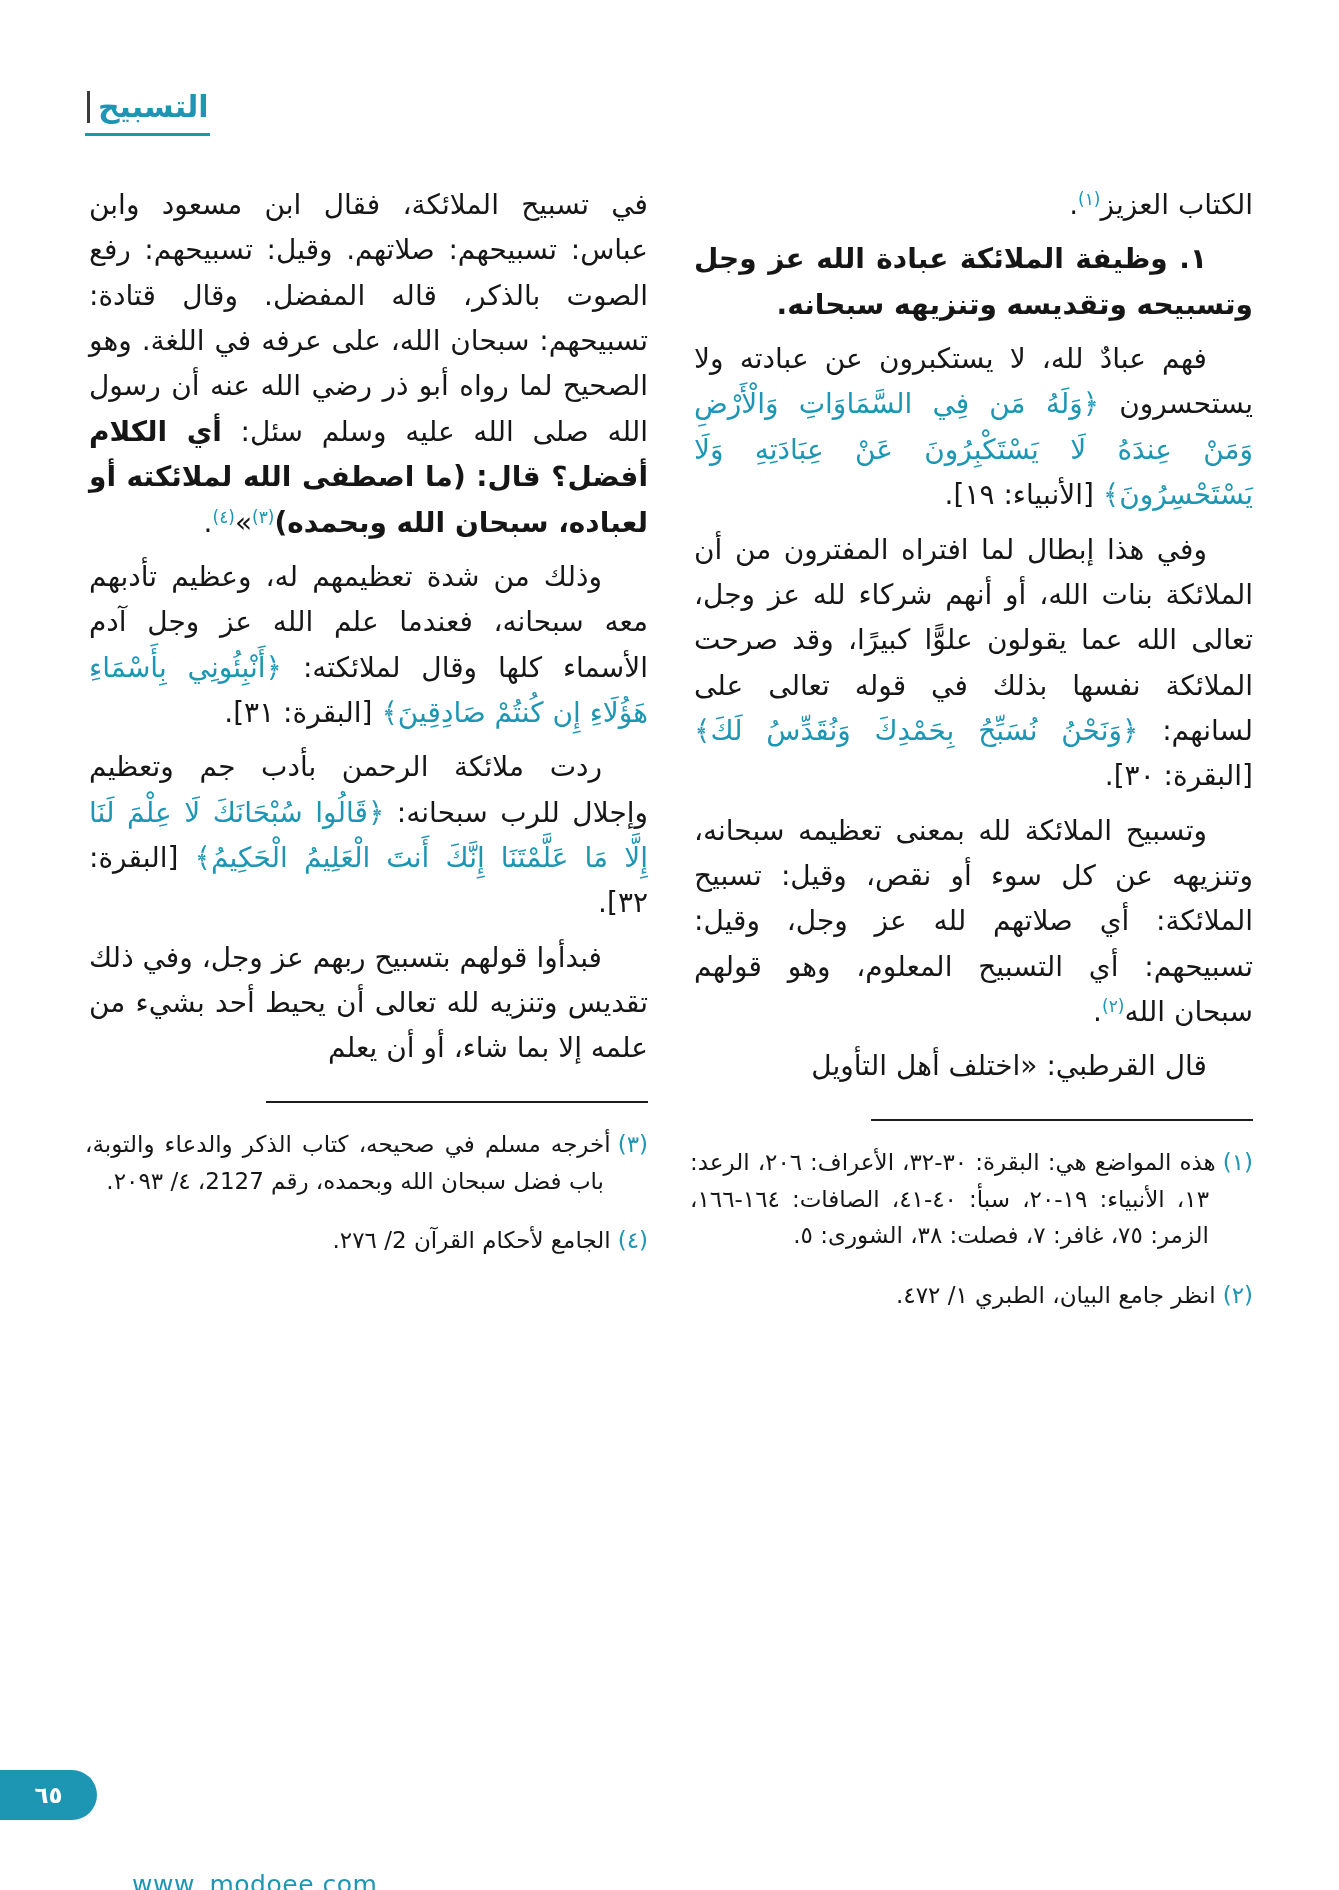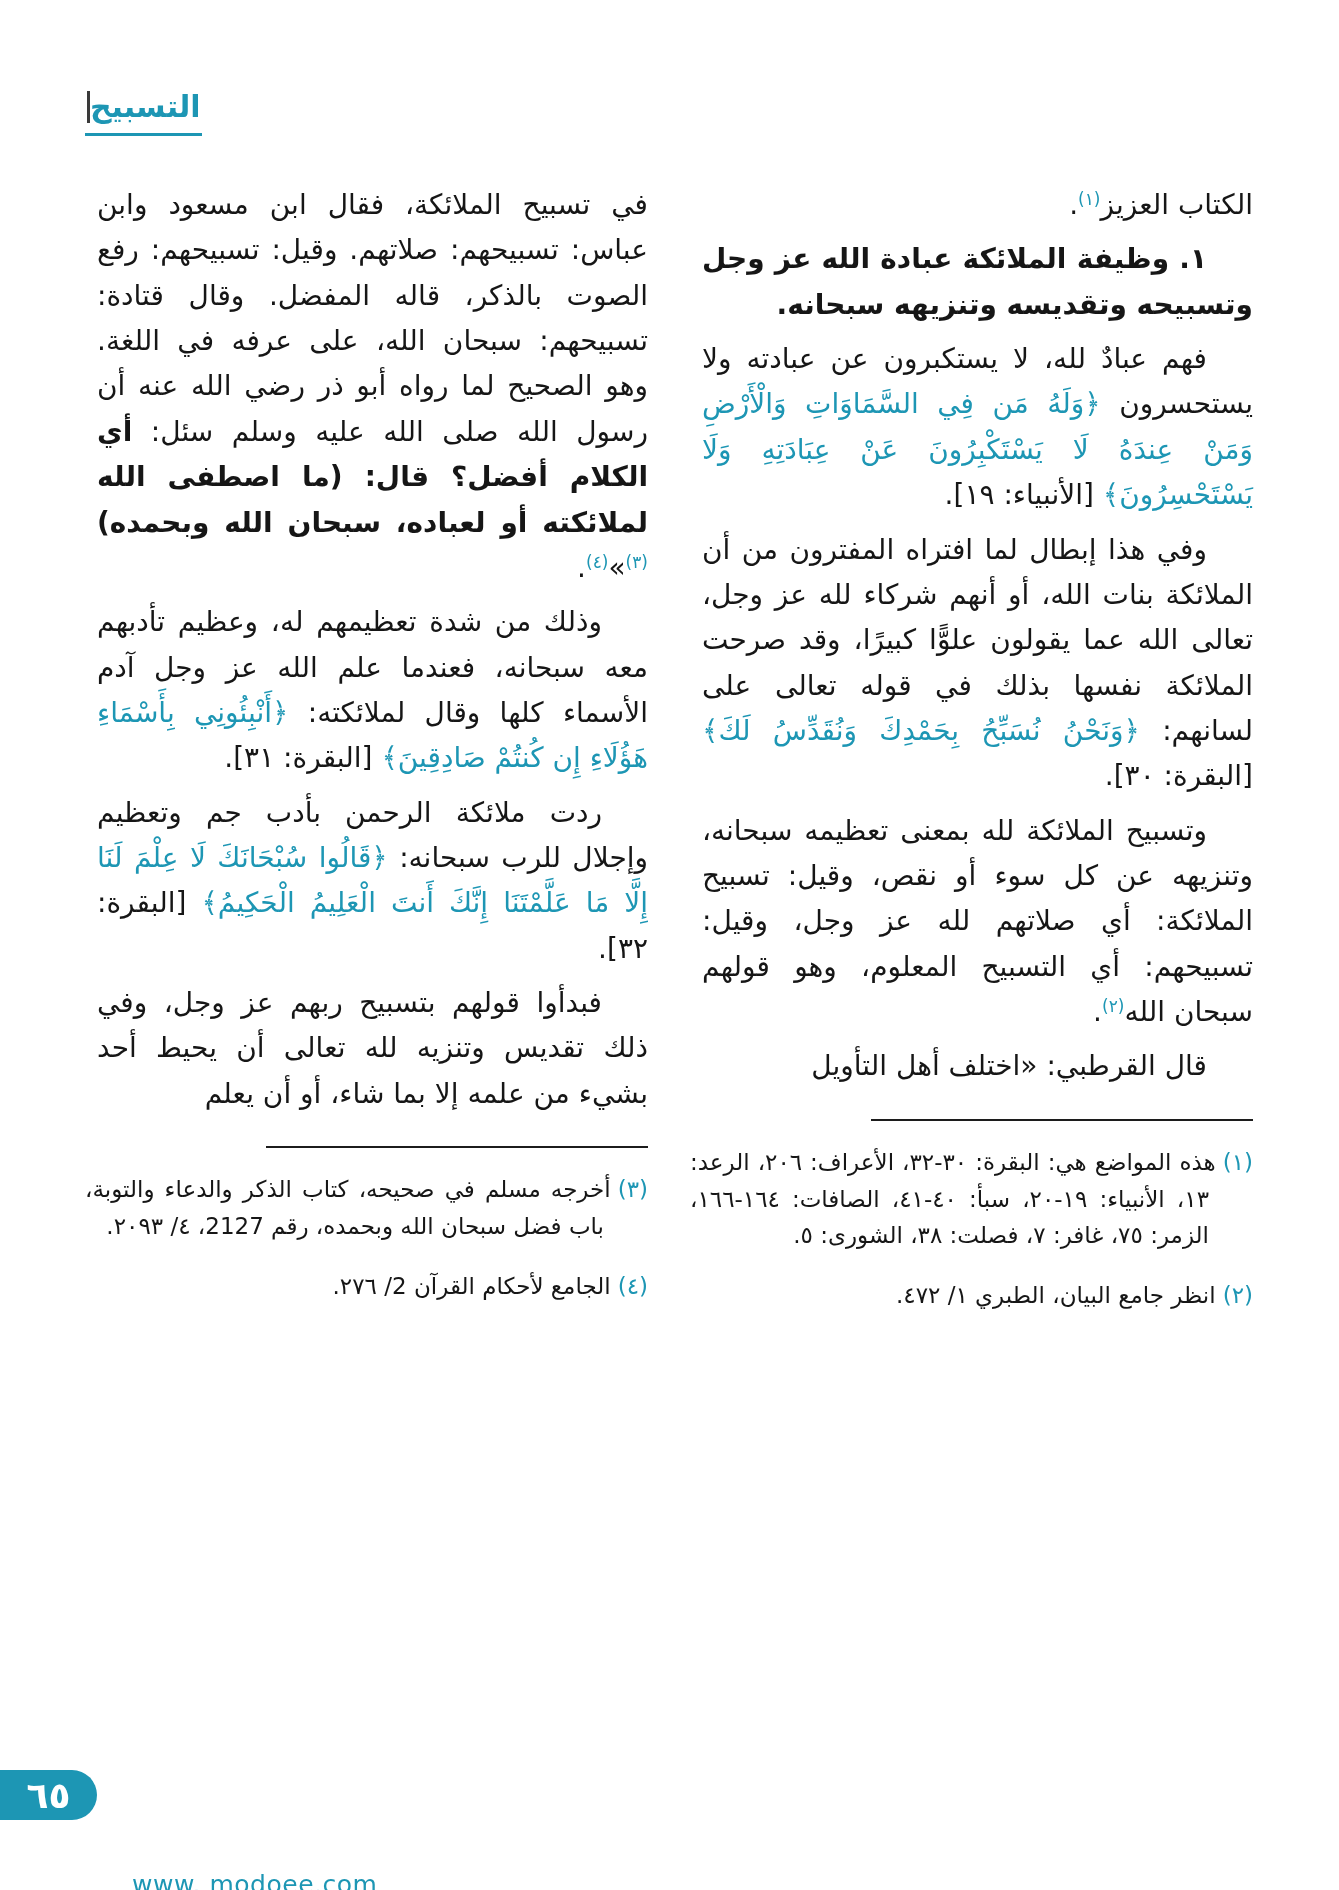--- a/index.html
+++ b/index.html
@@ -7,49 +7,49 @@
   html, body { margin: 0; padding: 0; }
   body {
     width: 1339px; height: 1890px; background: #ffffff;
     font-family: "DejaVu Sans", sans-serif; color: var(--ink);
   }
   .page { position: relative; width: 1339px; height: 1890px; overflow: hidden; direction: rtl; background: #fff; }
 
   
   .chapter-head {
     position: absolute; top: 90px; left: 85px;
-    display: inline-flex; align-items: flex-end; 
+    display: inline-flex; align-items: flex-end; gap: 8px;
     border-bottom: 3px solid var(--accent); padding: 0 2px 10px 2px; direction: rtl;
   }
   .chapter-title { font-size: 30px; font-weight: bold; color: var(--accent); line-height: 1.1; }
   .title-rule { width: 3px; height: 32px; background: #3a3a3a; }
 
   
   .columns { position: absolute; top: 182px; right: 86px; left: 86px; display: flex; gap: 42px; }
   .col { width: 563px; flex: 0 0 563px; }
 
-  .para { font-size: 28px; line-height: 1.62; text-align: justify; margin: 0 0 9px 12px; }
+  .para { font-size: 28px; line-height: 1.62; text-align: justify; margin: 0 0 9px 4px; }
   .para.indent { text-indent: 46px; }
   .para.heading { font-weight: bold; }
 
   .seg-n {}
   .seg-b { font-weight: bold; }
   .seg-v { color: var(--accent); }          
   .seg-r { font-size: 28px; }               
   .seg-f { color: var(--accent); font-size: 17px; vertical-align: 9px; } 
 
   .fn-sep { height: 0; border-top: 2px solid #1c1c1c; width: 382px; margin: 30px 0 18px auto; }
   .footnote { font-size: 23px; line-height: 1.6; text-align: justify; padding-right: 44px; text-indent: -44px; margin-bottom: 5px; }
   .fn-num { color: var(--accent); margin-left: 7px; }
 
   .page-pill {
     position: absolute; left: 0; top: 1770px; width: 97px; height: 50px;
     background: var(--accent); border-radius: 0 26px 26px 0;
     display: flex; align-items: center; justify-content: center;
-    color: #fff; font-size: 36px; font-weight: bold;
+    color: #fff; font-size: 23px; font-weight: bold;
   }
   .website { position: absolute; left: 132px; top: 1870px; font-size: 25px; color: var(--accent); direction: ltr; letter-spacing: 0.5px; }
 </style>
 </head>
 <body>
 
 <div class="page">
 
   <div class="chapter-head">
     <span class="chapter-title">التسبيح</span>

